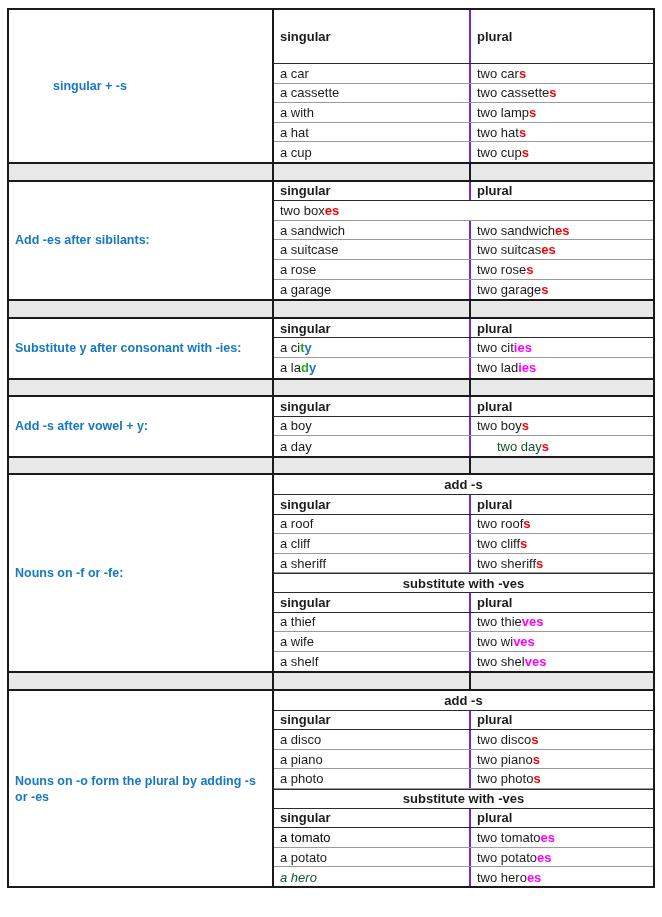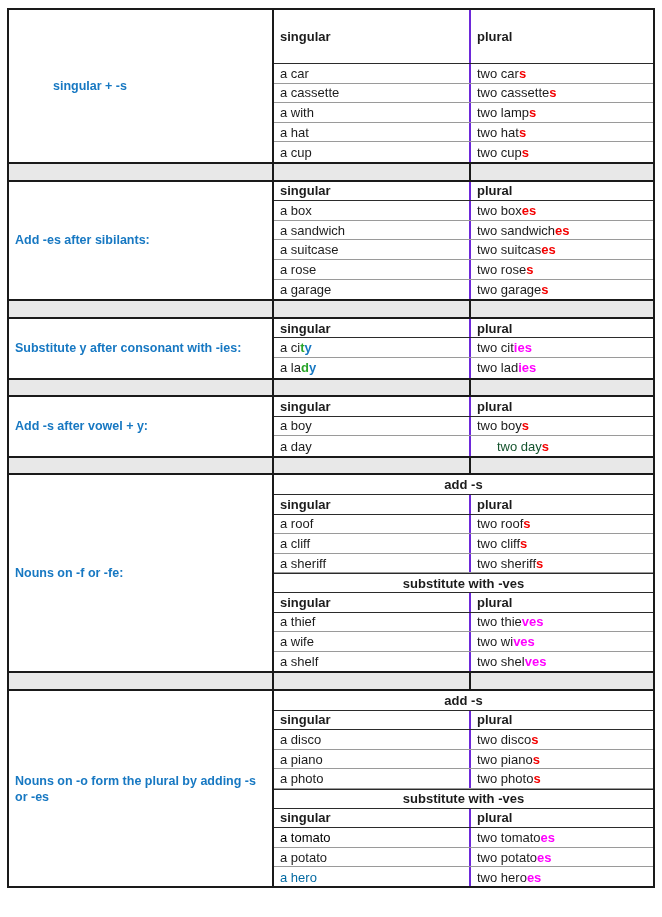--- a/index.html
+++ b/index.html
@@ -111,23 +111,20 @@
         <div class="c3"></div>
       </div>
       <div class="section">
         <div class="label-cell" style="color: rgb(23, 120, 194);">Add -es after sibilants:</div>
         <div class="content">
           <div class="r hdr">
             <div class="cell-s">singular</div>
             <div class="cell-p">plural</div>
           </div>
           <div class="r">
-            <div class="cell-s">
-              <span style="color: rgb(28, 28, 28);">a box</span>
-            </div>
             <div class="cell-p">
               <span style="color: rgb(28, 28, 28);">two box</span>
               <span style="color: rgb(244, 0, 0); font-weight: 700;">es</span>
             </div>
           </div>
           <div class="r">
             <div class="cell-s">
               <span style="color: rgb(28, 28, 28);">a sandwich</span>
             </div>
             <div class="cell-p">
@@ -364,21 +361,21 @@
             <div class="cell-s">
               <span style="color: rgb(28, 28, 28);">a potato</span>
             </div>
             <div class="cell-p">
               <span style="color: rgb(28, 28, 28);">two potato</span>
               <span style="color: rgb(255, 0, 255); font-weight: 700;">es</span>
             </div>
           </div>
           <div class="r last">
             <div class="cell-s">
-              <span style="color: #0369a1;">a hero</span>
+              <span style="color: #14532d; font-style: italic;">a hero</span>
             </div>
             <div class="cell-p">
               <span style="color: rgb(28, 28, 28);">two hero</span>
               <span style="color: rgb(255, 0, 255); font-weight: 700;">es</span>
             </div>
           </div>
         </div>
       </div>
     </div>
   <div class="credit">languagelearningbase.com</div>

